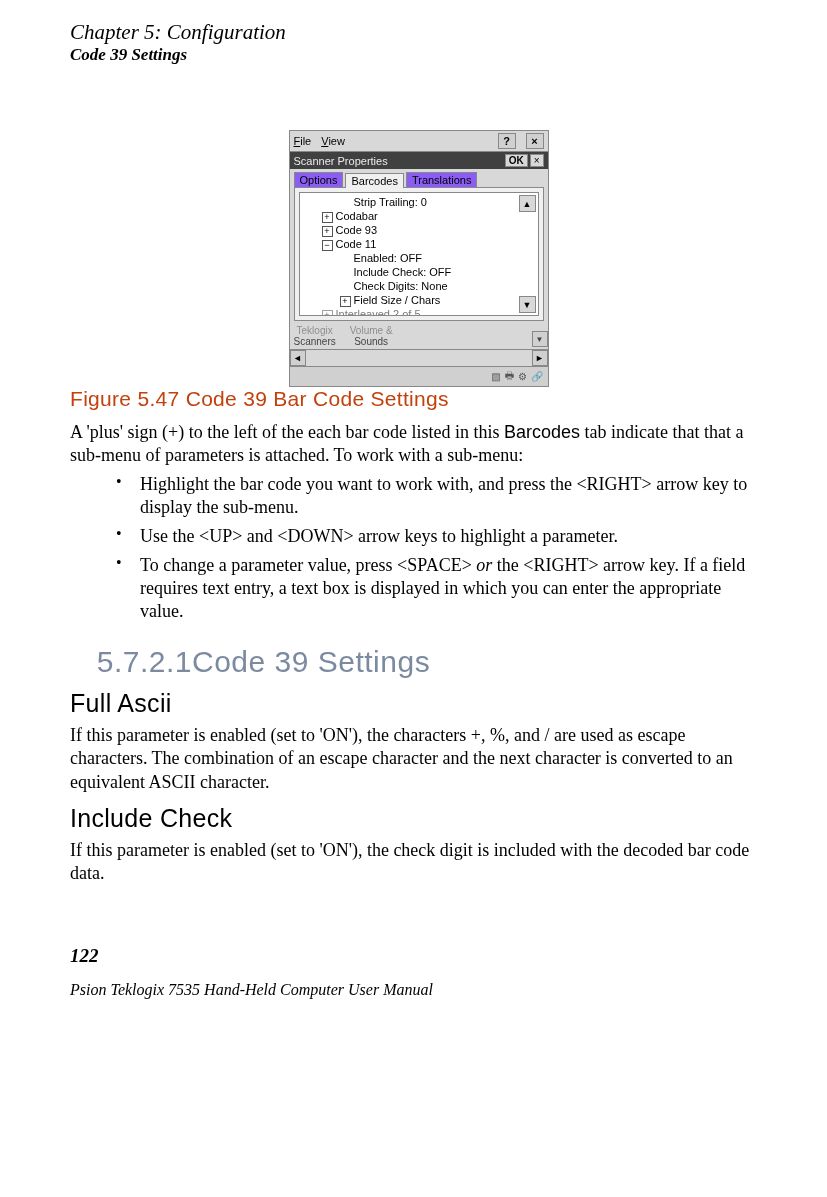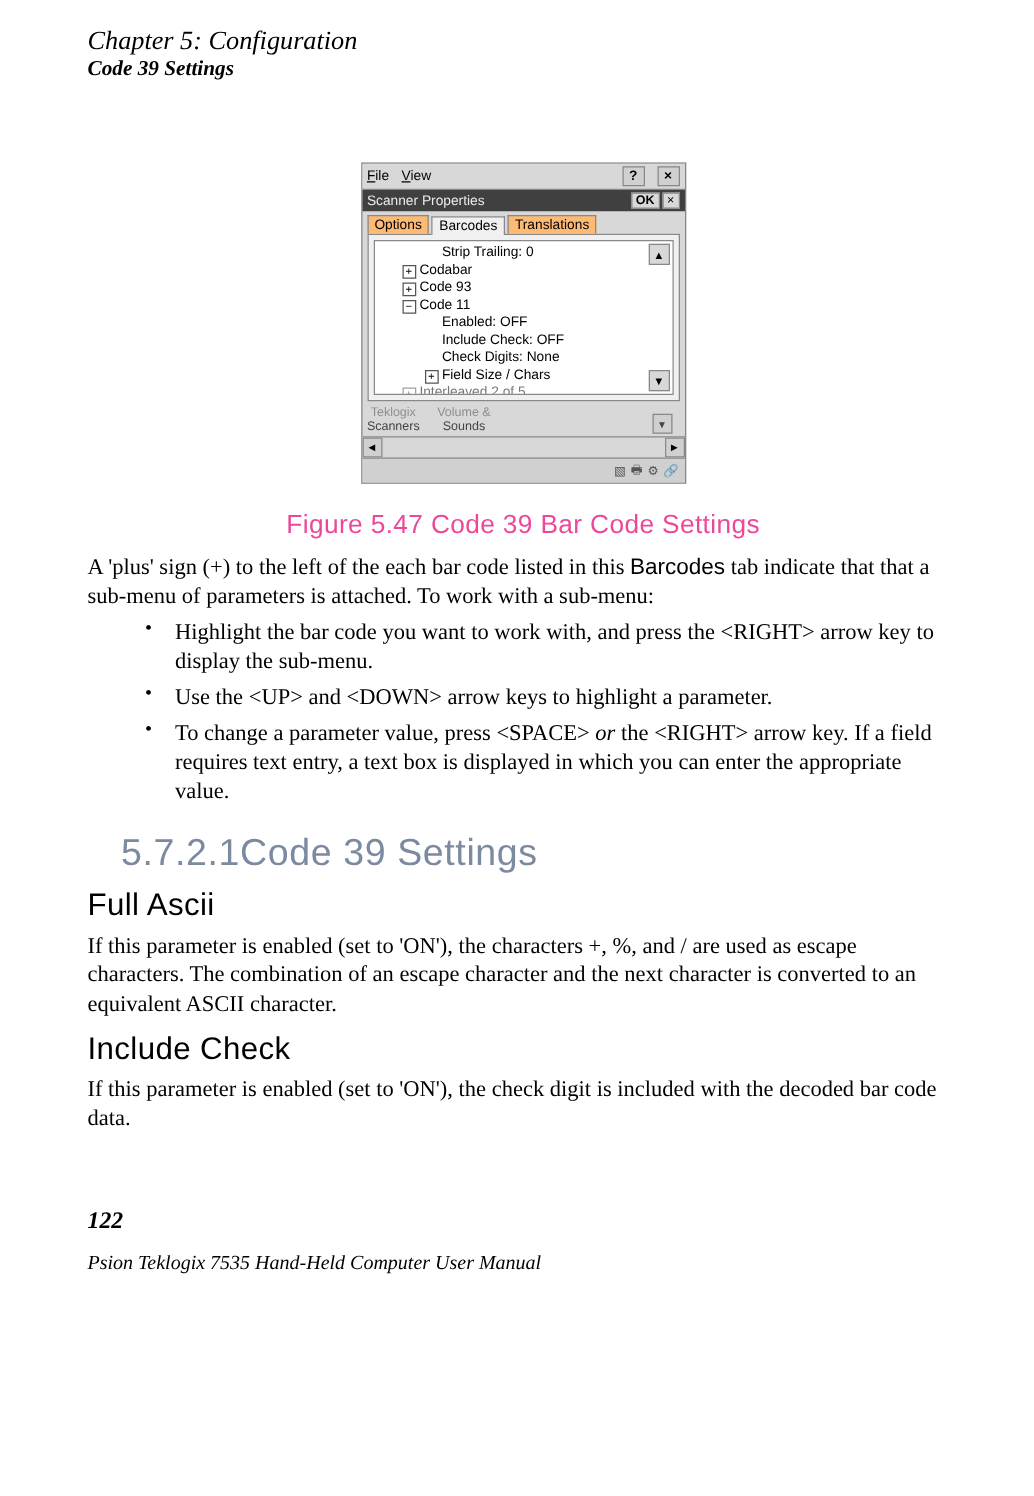--- a/index.html
+++ b/index.html
@@ -21,21 +21,21 @@
   }
   .header-section {
     font-style: italic;
     font-weight: bold;
     font-size: 17px;
   }
   .screenshot-container {
     display: flex;
     justify-content: center;
     margin-top: 65px;
-    margin-bottom: 21px;
+    margin-bottom: 0;
   }
   
   .device {
     width: 258px;
     border: 1px solid #888;
     background: #d8d8d8;
     font-family: "MS Sans Serif", Tahoma, Arial, sans-serif;
     font-size: 11px;
     color: #000;
   }
@@ -71,21 +71,21 @@
     margin-left: 2px;
   }
   .tabs {
     display: flex;
     padding: 3px 4px 0 4px;
     gap: 2px;
   }
   .tab {
     border: 1px solid #888;
     border-bottom: none;
-    background: #fdba74;
+    background: #8b5cf6;
     padding: 1px 5px;
     font-size: 11px;
   }
   .tab.active {
     background: #f0f0f0;
     position: relative;
     top: 1px;
   }
   .panel {
     margin: 0 4px 4px 4px;
@@ -125,21 +125,21 @@
     background: #d8d8d8;
     border: 1px solid #888;
     display: flex; align-items: center; justify-content: center;
     font-size: 9px;
   }
   .scroll-up { top: 2px; }
   .scroll-down { bottom: 2px; }
   .bottombar {
     display: flex;
     align-items: flex-end;
-    padding: 0 10px 2px 4px;
+    padding: 0 0 2px 4px;
     gap: 14px;
     font-size: 10px;
     color: #444;
   }
   .bottombar .item { text-align: center; line-height: 11px; }
   .bottombar .vscroll {
     margin-left: auto;
     width: 14px; height: 14px;
     border: 1px solid #888; background: #d0d0d0;
     display: flex; align-items: center; justify-content: center;
@@ -163,24 +163,24 @@
     justify-content: flex-end;
     align-items: center;
     gap: 4px;
     background: #d0d0d0;
     padding: 1px 4px;
     border-top: 1px solid #888;
     font-size: 10px;
     color: #555;
   }
   .figure-caption {
-    text-align: center;
+    text-align: left;
     font-family: "Trebuchet MS", "Arial Narrow", Arial, sans-serif;
     font-stretch: condensed;
-    color: #ec4899;
+    color: #c2410c;
     font-size: 21px;
     letter-spacing: 0.3px;
     margin-bottom: 10px;
   }
   .body-text {
     font-size: 18px;
     line-height: 1.28;
     margin: 6px 0;
   }
   .indent-list {

